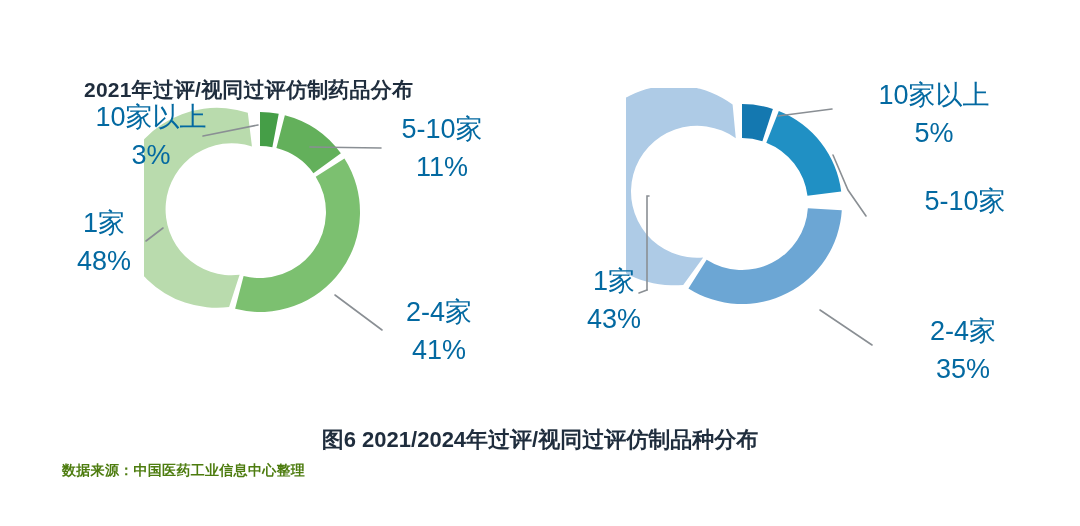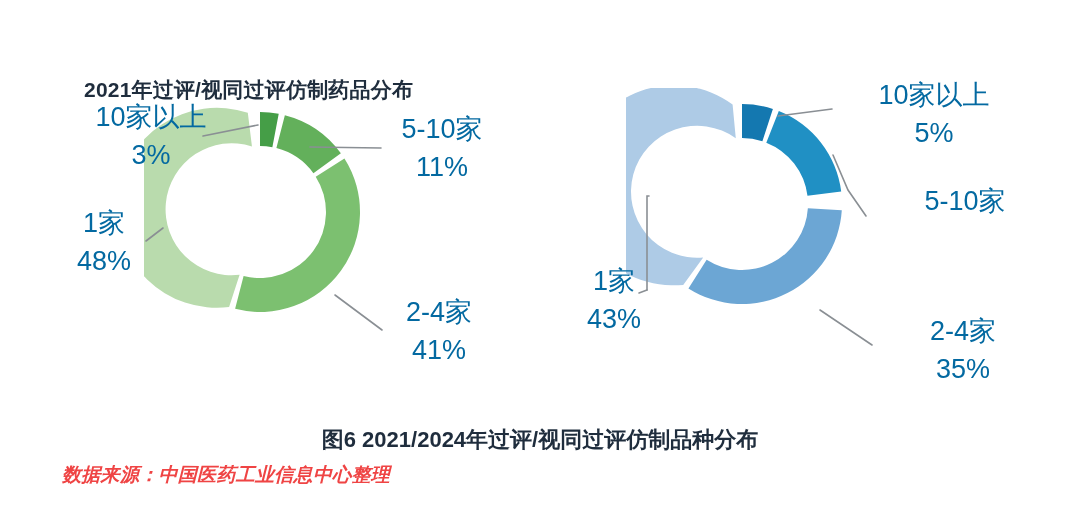--- a/index.html
+++ b/index.html
@@ -87,24 +87,23 @@
     text-align: center;
     font-size: 22px;
     font-weight: bold;
     color: #1f2d3d;
     margin-top: 20px;
   }
   #source {
     position: absolute;
     left: 62px;
     top: 462px;
-    font-size: 19px;
-    font-style: italic;
+    font-size: 14px;
     font-weight: bold;
-    color: #ef4444;
+    color: #4d7c0f;
     letter-spacing: 0.3px;
   }
 </style>
 </head>
 <body>
 
 <div class="figure">
 
   <div class="panel-title" id="title-left">2021年过评/视同过评仿制药品分布</div>
 

